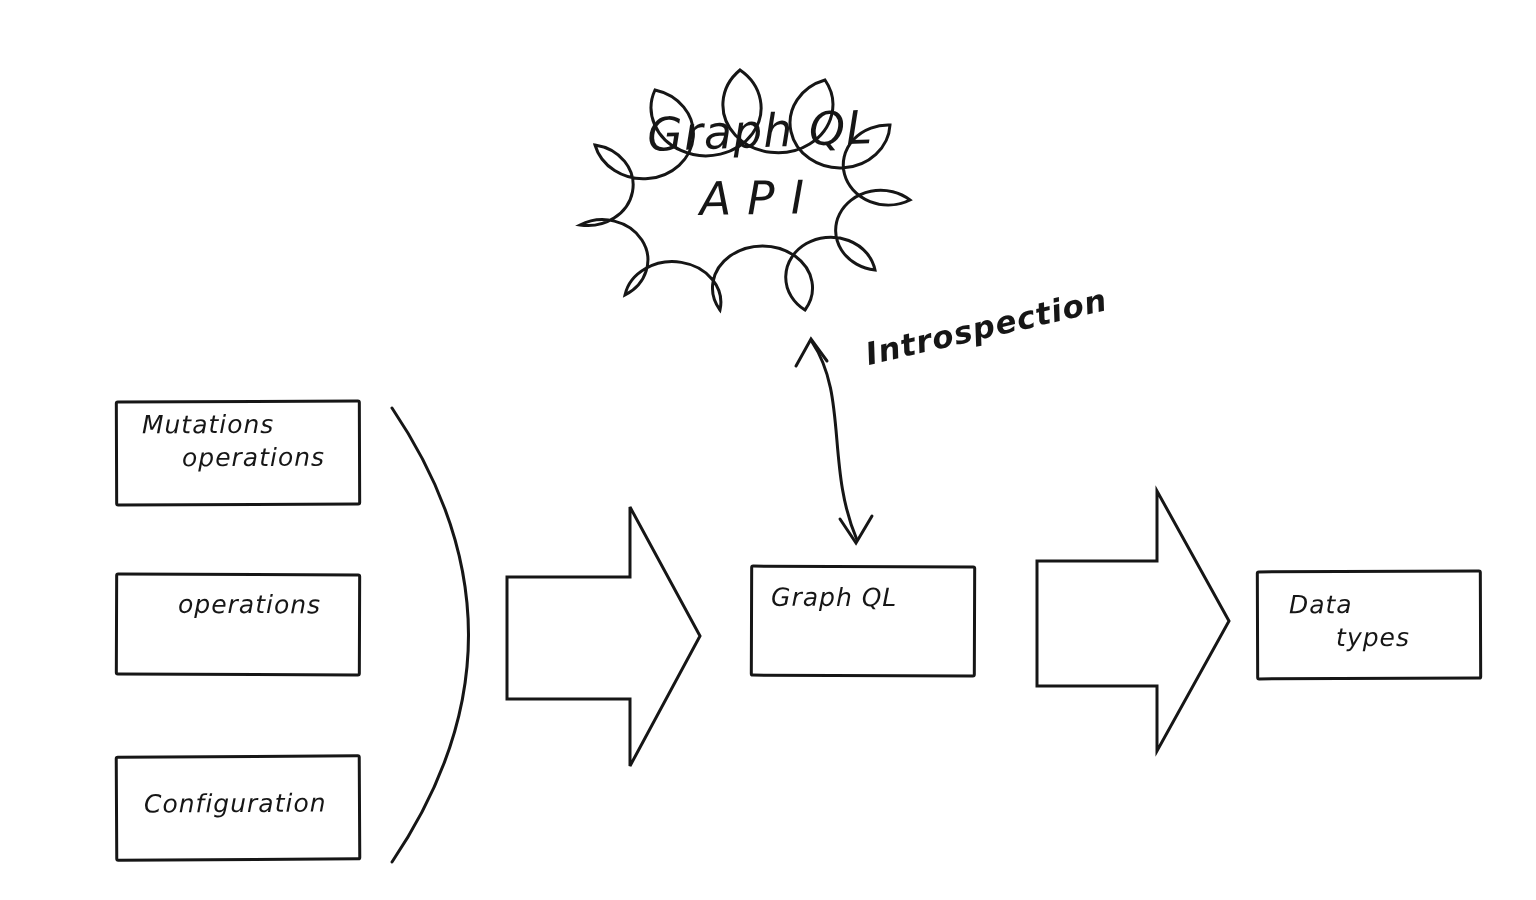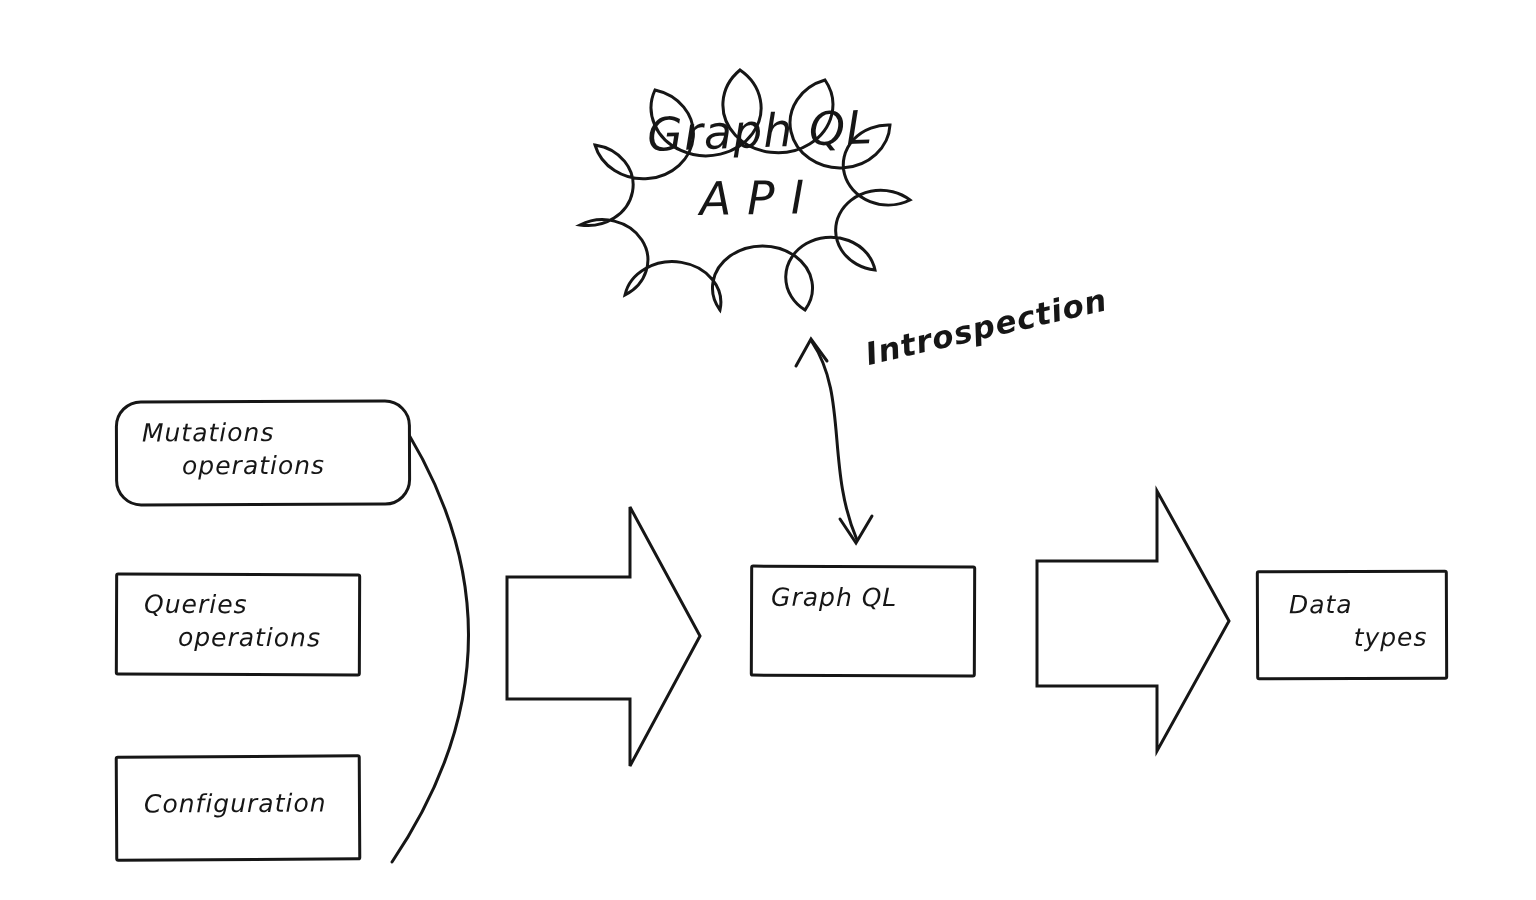--- a/index.html
+++ b/index.html
@@ -65,48 +65,47 @@
       position: absolute;
       box-sizing: border-box;
       border: 3px solid #161616;
       border-radius: 3px;
       background: #ffffff;
       font-size: 25px;
       line-height: 1.3;
     }
     .box .l1, .box .l2 { display: block; white-space: nowrap; }
     .box-mutations {
-      left: 115px; top: 400px; width: 296px; height: 106px;
-      padding: 14px 0 0 24px;
+      left: 115px; top: 400px; width: 246px; height: 106px;
+      padding: 6px 0 0 24px;
       transform: rotate(-0.2deg);
-      border-radius: 26px;
     }
     .box-mutations .l2 { margin-left: 40px; }
     .box-queries {
       left: 115px; top: 573px; width: 246px; height: 103px;
       padding: 13px 0 0 26px;
       transform: rotate(0.2deg);
     }
     .box-queries .l2 { margin-left: 34px; }
     .box-configuration {
       left: 115px; top: 755px; width: 246px; height: 106px;
       padding: 30px 0 0 26px;
       transform: rotate(-0.3deg);
     }
     .box-generator {
       left: 750px; top: 565px; width: 226px; height: 112px;
       padding: 14px 0 0 18px;
       transform: rotate(0.2deg);
     }
     .box-datatypes {
-      left: 1256px; top: 570px; width: 192px; height: 110px;
+      left: 1256px; top: 570px; width: 226px; height: 110px;
       padding: 16px 0 0 30px;
       transform: rotate(-0.2deg);
     }
-    .box-datatypes .l2 { margin-left: 47px; text-align: center; }
+    .box-datatypes .l2 { margin-left: 47px; }
   </style>
 </head>
 <body>
 
 <div id="stage">
 
   <svg class="shapes" width="1536" height="900" viewBox="0 0 1536 900">
 
     <path class="ink nofill" d="M 392 408 Q 545 635 392 862"></path>
 
@@ -139,21 +138,20 @@
   </div>
 
   <div class="label hand introspection-label">Introspection</div>
 
   <div class="box hand box-mutations">
     <span class="l1">Mutations</span>
     <span class="l2">operations</span>
   </div>
 
   <div class="box hand box-queries">
-    <span class="l1">Queries</span>
     <span class="l2">operations</span>
   </div>
 
   <div class="box hand box-configuration">
     <span class="l1">Configuration</span>
   </div>
 
   <div class="box hand box-generator">
     <span class="l1">Graph QL</span>
   </div>

